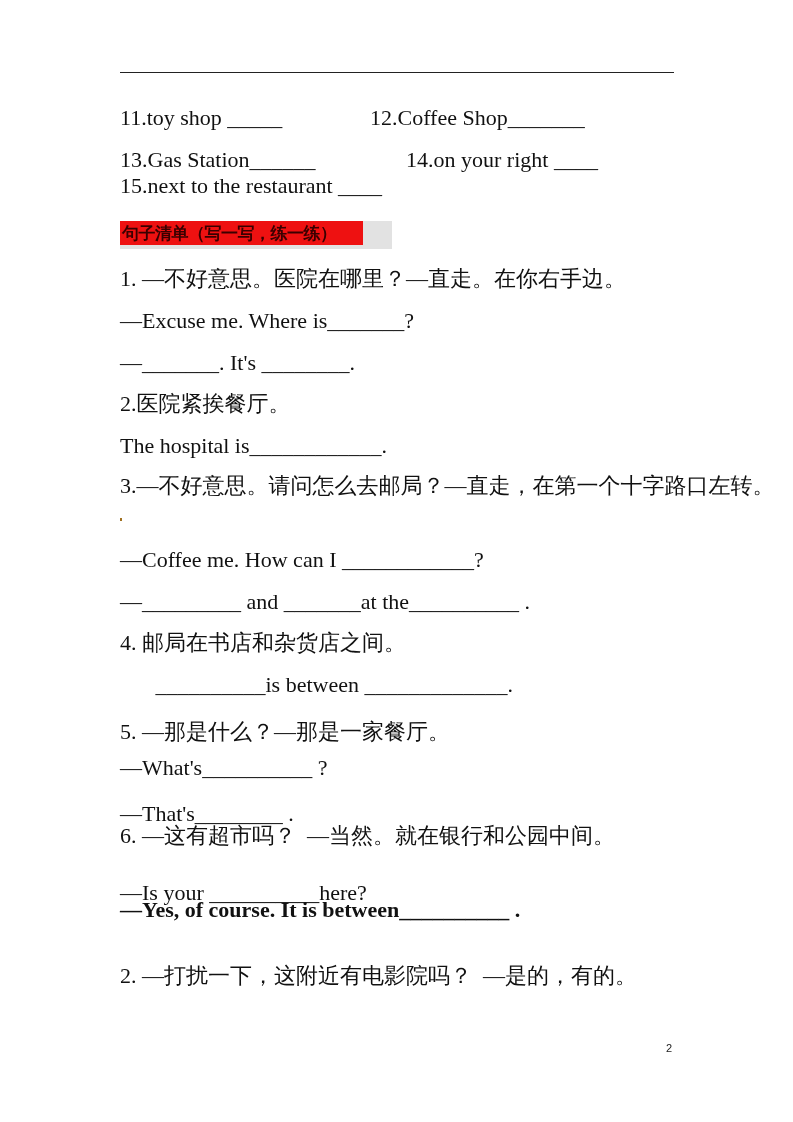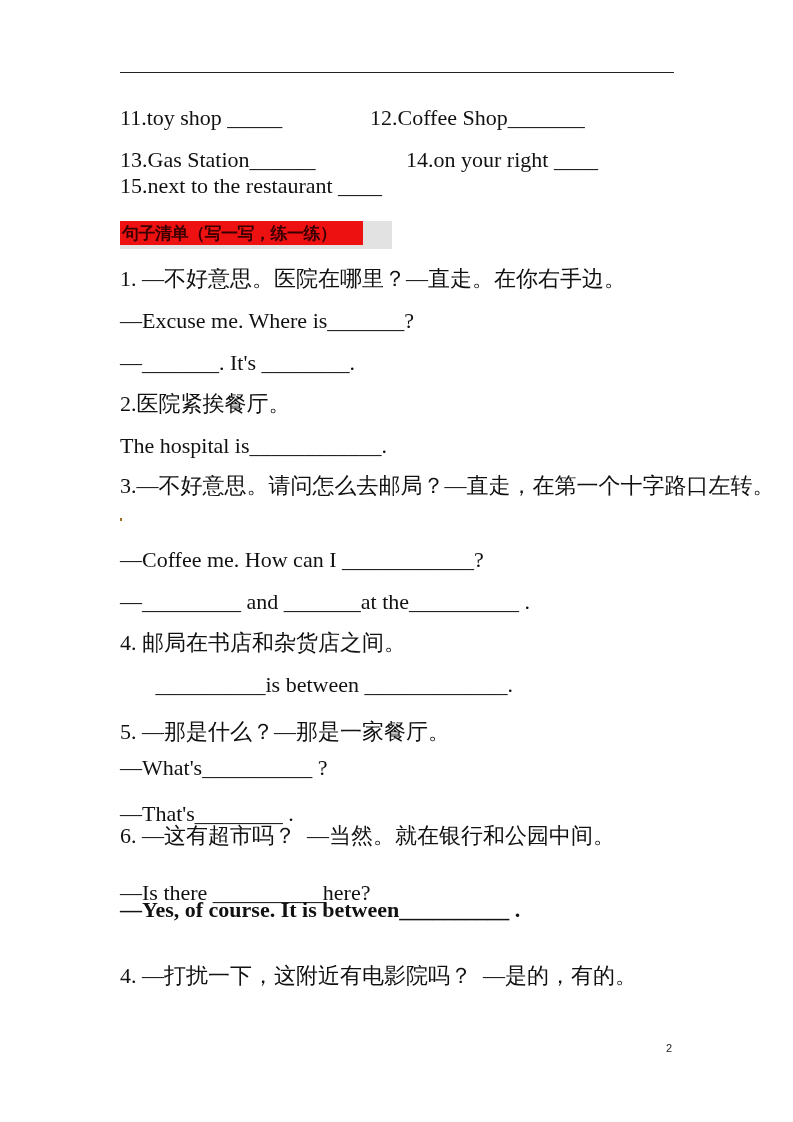--- a/index.html
+++ b/index.html
@@ -48,18 +48,18 @@
 <div class="line" style="top:592px;">—_________ and _______at the__________ .</div>
 
 <div class="line" style="top:633px;">4. 邮局在书店和杂货店之间。</div>
 <div class="line" style="top:675px; left:122px;margin-left:28px;"> __________is between _____________.</div>
 
 <div class="line" style="top:716px;margin-top:6px;">5. —那是什么？—那是一家餐厅。</div>
 <div class="line" style="top:758px;">—What's__________ ?</div>
 <div class="line" style="top:804px;">—That's________ .</div>
 
 <div class="line" style="top:826px;">6. —这有超市吗？  —当然。就在银行和公园中间。</div>
-<div class="line" style="top:883px;">—Is there __________here?</div>
+<div class="line" style="top:883px;">—Is your __________here?</div>
 <div class="line" style="top:900px;font-weight:bold;">—Yes, of course. It is between__________ .</div>
 
-<div class="line" style="top:966px;">4. —打扰一下，这附近有电影院吗？  —是的，有的。</div>
+<div class="line" style="top:966px;">2. —打扰一下，这附近有电影院吗？  —是的，有的。</div>
 
 <div class="page-num">2</div>
 
 </body></html>

